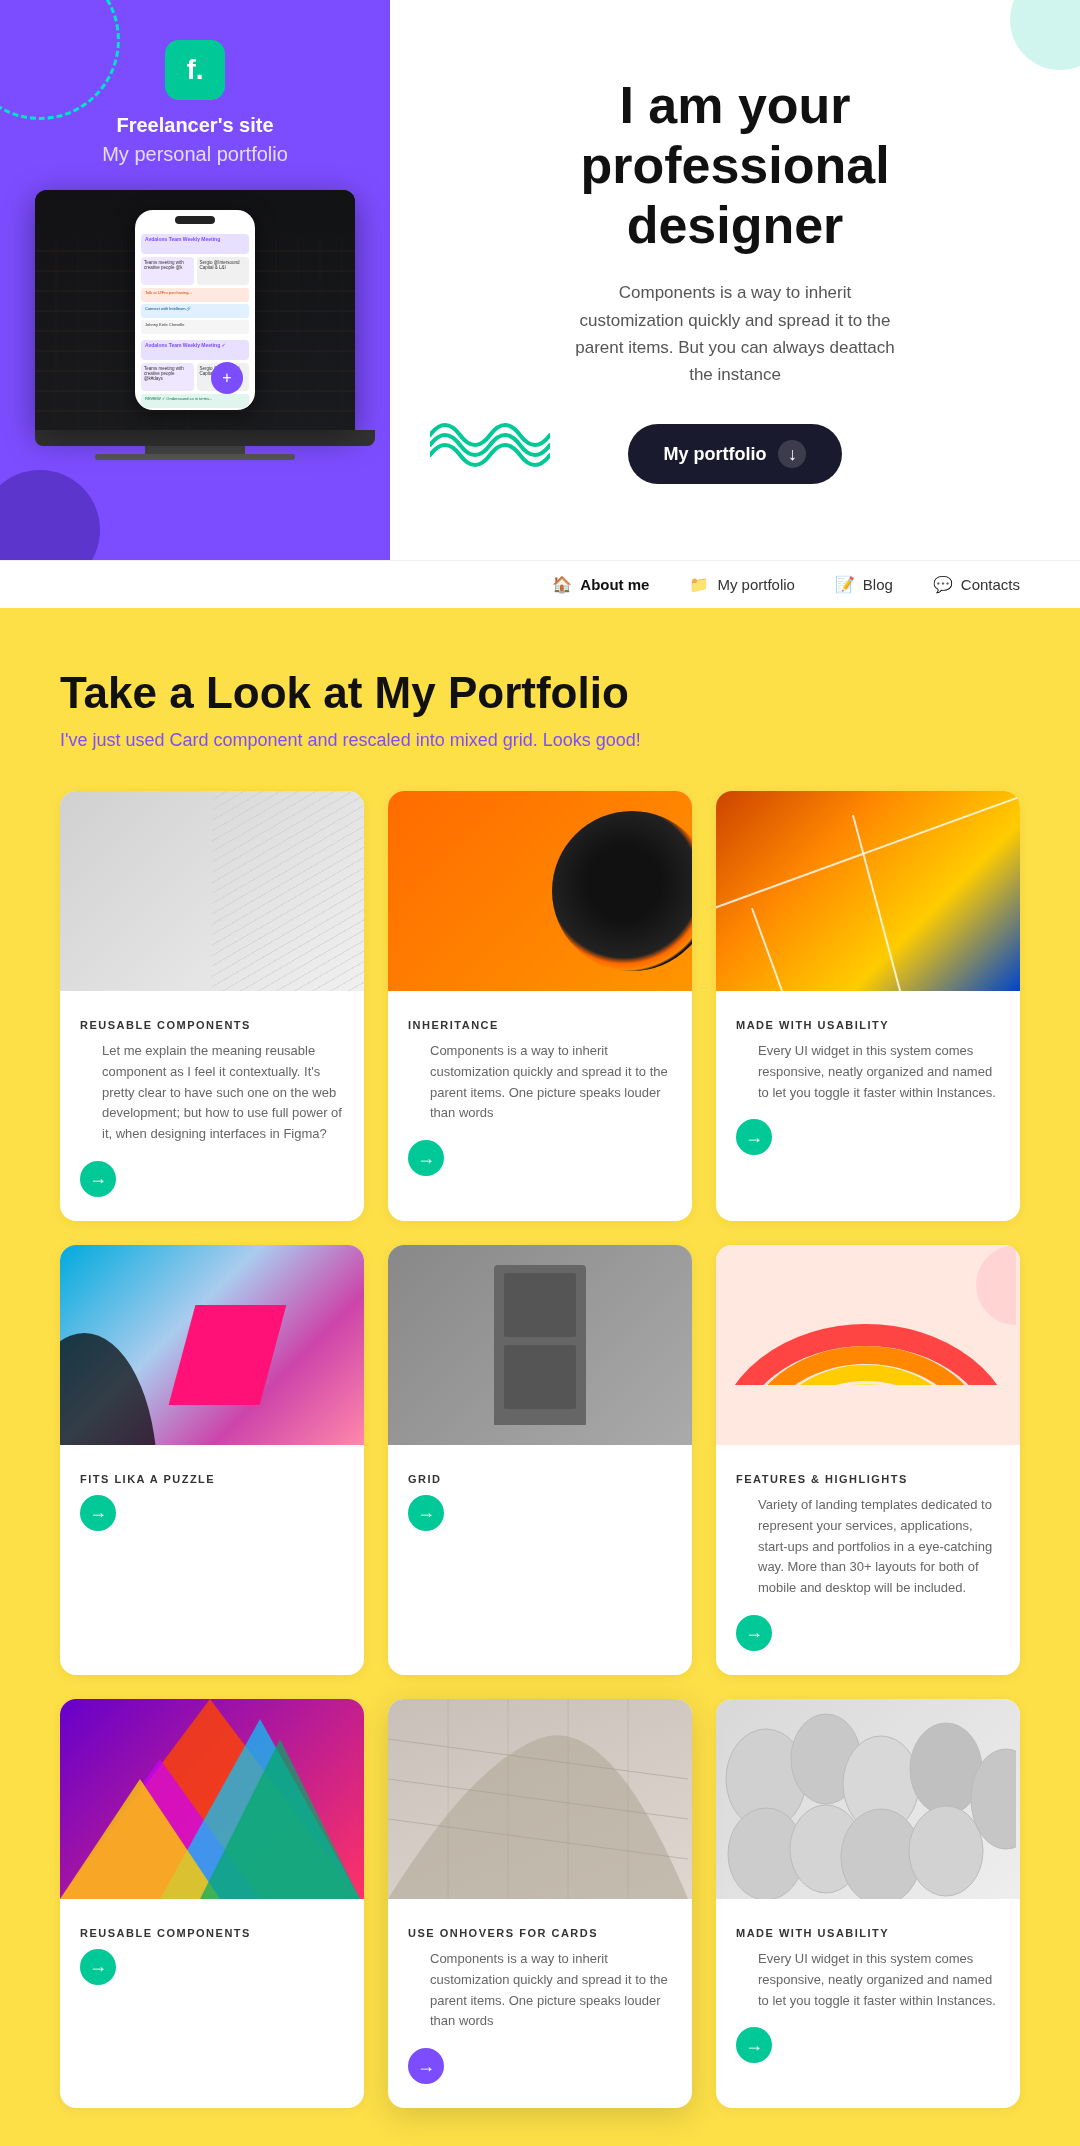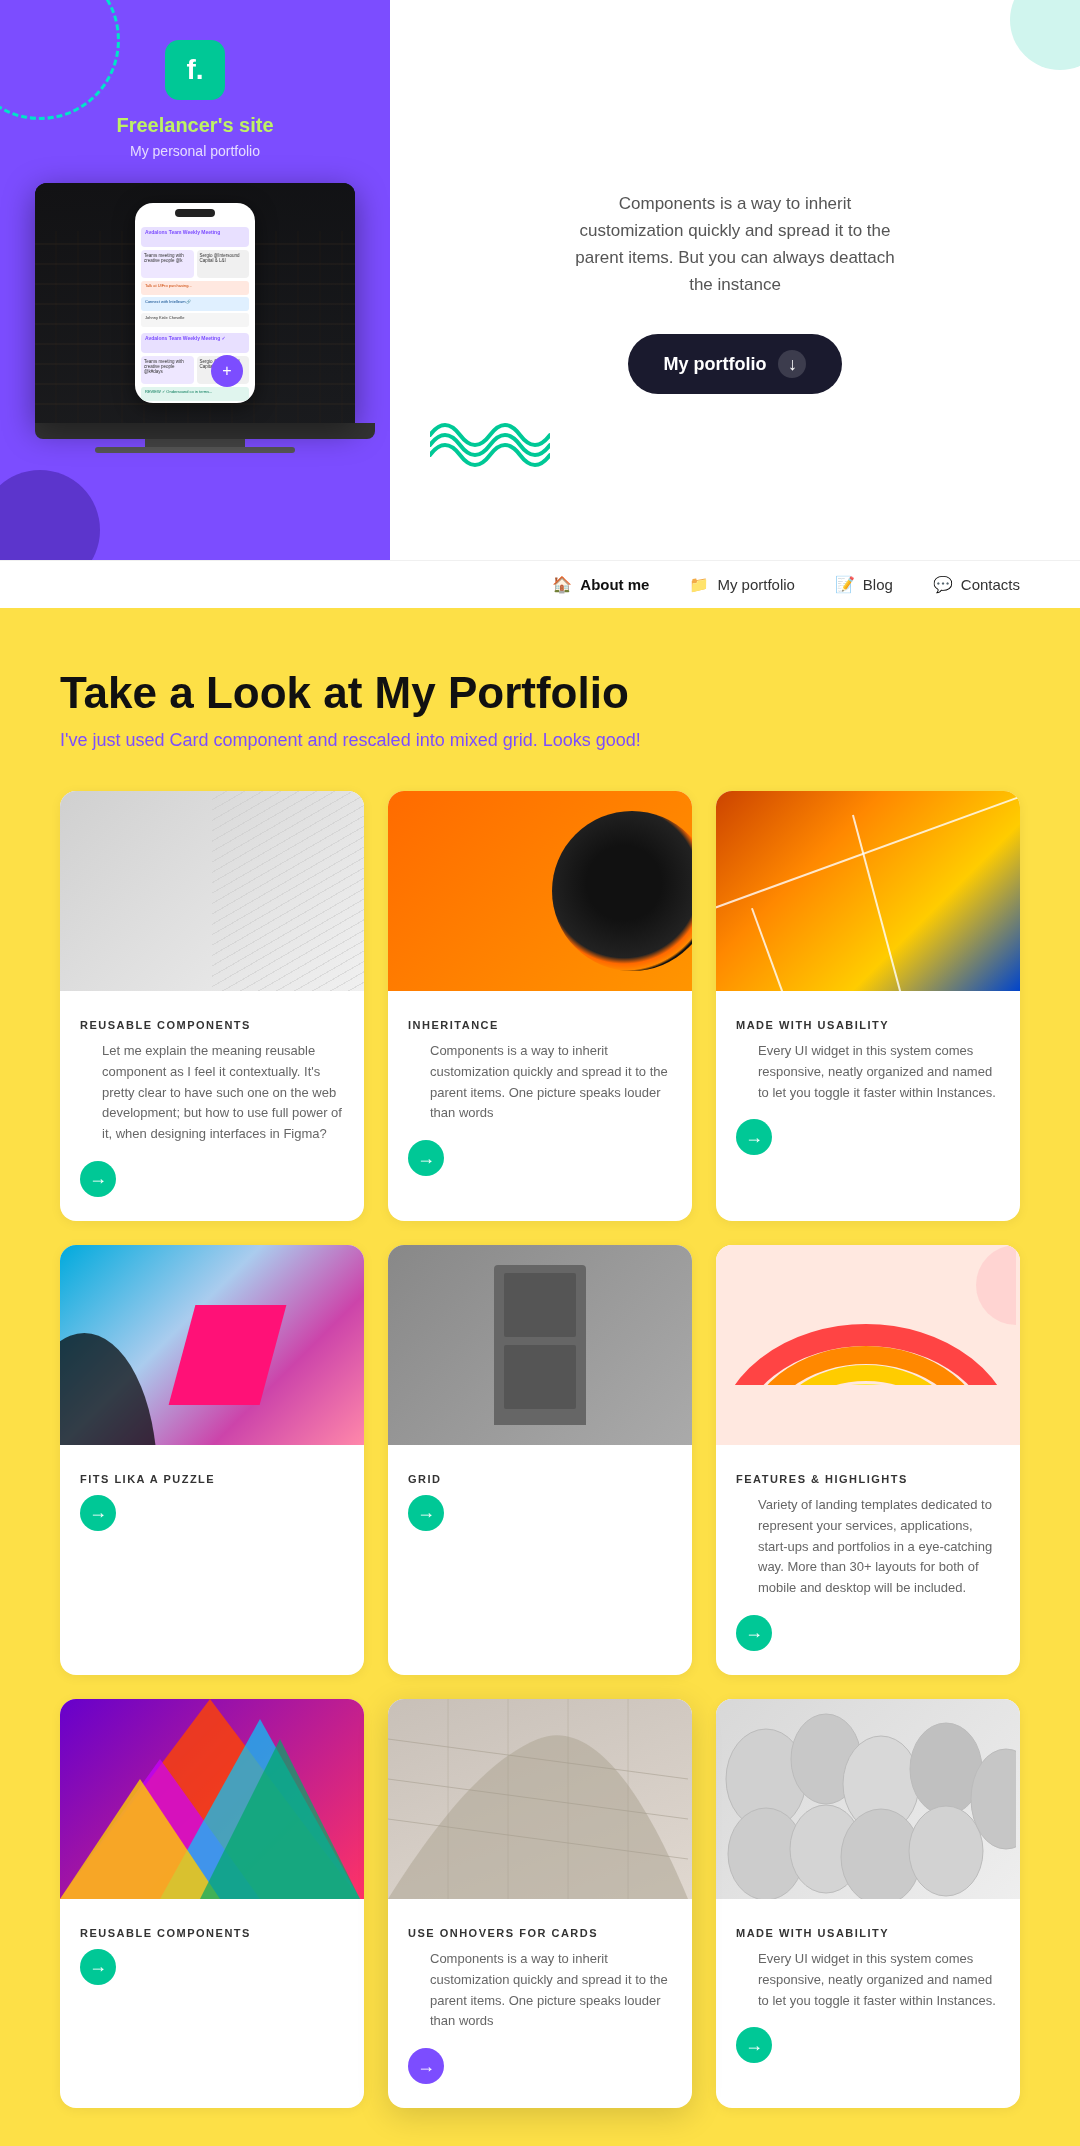--- a/index.html
+++ b/index.html
@@ -27,24 +27,24 @@
       width: 120px; height: 120px; border-radius: 50%;
       background: #5c35cc;
     }
     .freelancer-logo {
       width: 60px; height: 60px; background: #00c896; border-radius: 14px;
       display: flex; align-items: center; justify-content: center;
       font-size: 28px; font-weight: bold; color: white;
       z-index: 2;
     }
     .hero-left-title {
-      color: #bef264; font-size: 20px; font-weight: 600; margin-top: 14px; z-index: 2;
+      color: #ffffff; font-size: 20px; font-weight: 600; margin-top: 14px; z-index: 2;
     }
     .hero-left-subtitle {
-      color: rgba(255,255,255,0.8); font-size: 14px; margin-top: 6px; z-index: 2;
+      color: rgba(255,255,255,0.8); font-size: 20px; margin-top: 6px; z-index: 2;
     }
     .hero-mockup {
       margin-top: 24px; z-index: 2; width: 320px;
     }
     .mockup-laptop {
       width: 320px; height: 240px;
       background: #1a1a2e;
       border-radius: 12px 12px 0 0;
       position: relative;
       overflow: hidden;
@@ -295,20 +295,25 @@
       </div>
       <div class="laptop-base"></div>
       <div class="laptop-stand"></div>
       <div class="laptop-foot"></div>
     </div>
     <div class="hero-left-bg-circle2"></div>
   </div>
 
   <div class="hero-right">
     <div class="hero-right-circle"></div>
+    <h1 class="hero-main-title">
+      <span>I am your</span><br>
+      <span>professional</span><br>
+      <span>designer</span>
+    </h1>
     <p class="hero-desc">Components is a way to inherit customization quickly and spread it to the parent items. But you can always deattach the instance</p>
 
     <div class="wave-decoration">
       <svg width="120" height="50" viewBox="0 0 120 50">
         <path d="M0,25 Q15,5 30,25 Q45,45 60,25 Q75,5 90,25 Q105,45 120,25" fill="none" stroke="#00c896" stroke-width="4" stroke-linecap="round"></path>
         <path d="M0,35 Q15,15 30,35 Q45,55 60,35 Q75,15 90,35 Q105,55 120,35" fill="none" stroke="#00c896" stroke-width="4" stroke-linecap="round"></path>
         <path d="M0,15 Q15,-5 30,15 Q45,35 60,15 Q75,-5 90,15 Q105,35 120,15" fill="none" stroke="#00c896" stroke-width="4" stroke-linecap="round"></path>
       </svg>
     </div>
 

